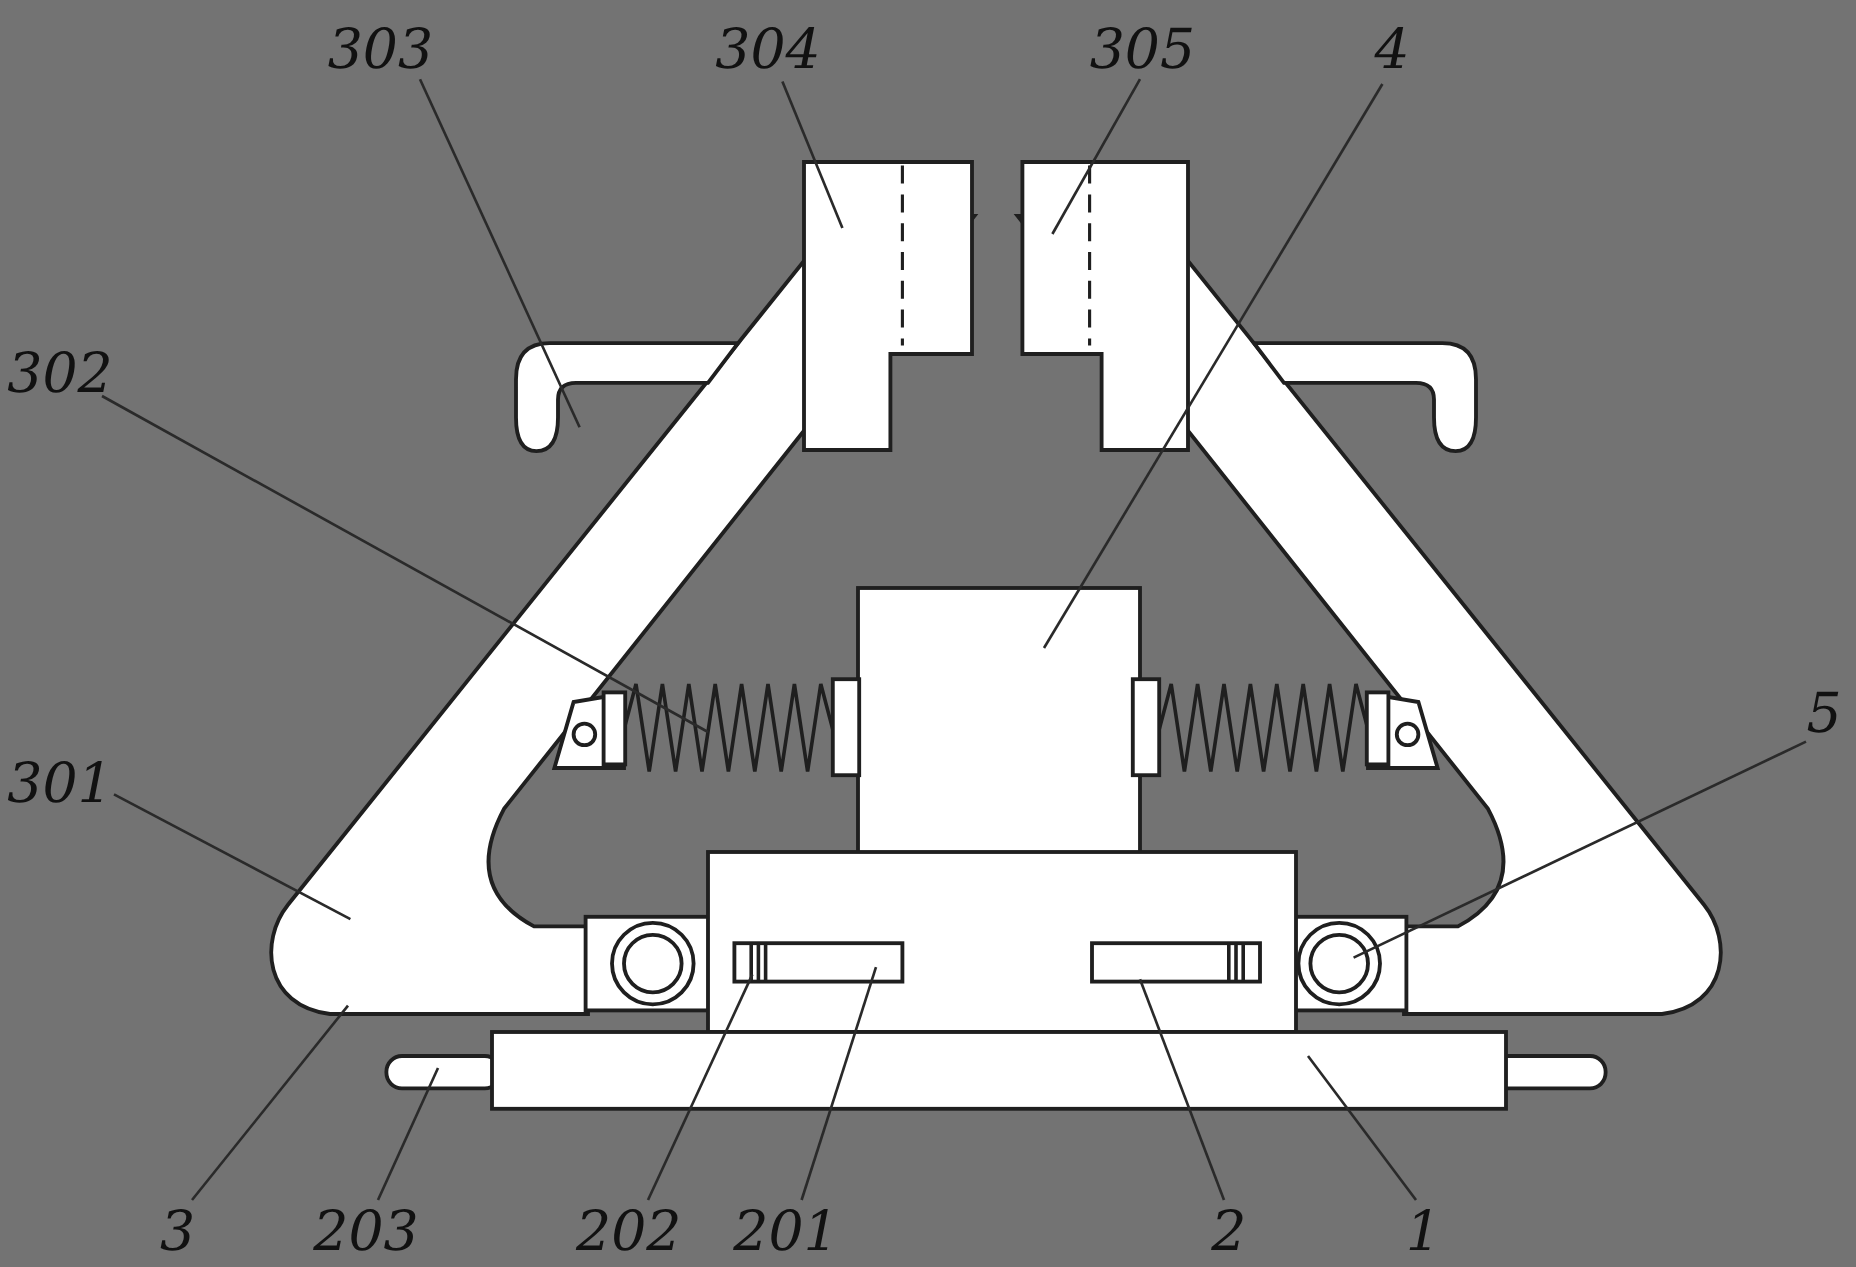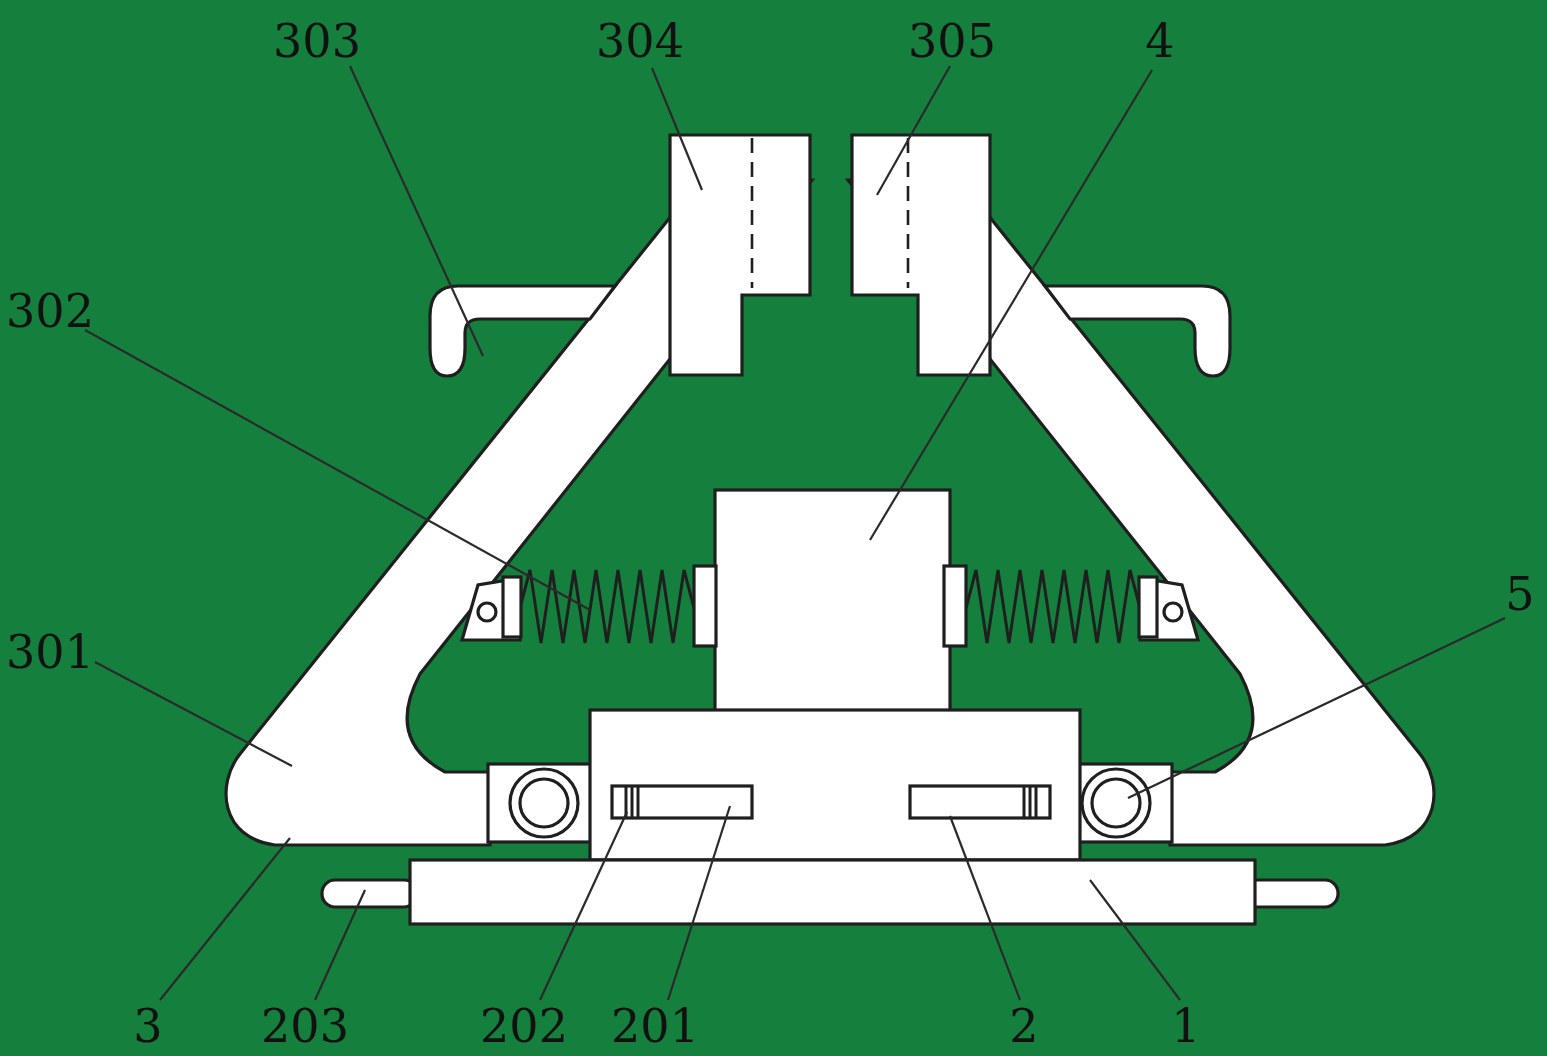--- a/index.html
+++ b/index.html
@@ -4,23 +4,24 @@
 <style>
   html, body {
     margin: 0;
     padding: 0;
     background: #ffffff;
   }
   .stage {
     position: relative;
     width: 1547px;
     height: 1056px;
-    background: #15803d;
+    background: #737373;
     overflow: hidden;
     font-family: "DejaVu Serif", serif;
+    font-style: italic;
   }
   svg { position: absolute; left: 0; top: 0; }
   .solid   { fill: #ffffff; stroke: #1f1f1f; stroke-width: 3.2; stroke-linejoin: miter; }
   .thin    { fill: none;    stroke: #1f1f1f; stroke-width: 3; }
   .dashed  { fill: none;    stroke: #1f1f1f; stroke-width: 2.6; stroke-dasharray: 15 9; }
   .leader  { fill: none;    stroke: #2a2a2a; stroke-width: 2.2; }
   .callout-label {
     fill: #111111;
     font-family: "DejaVu Serif", serif;
     font-size: 46px;

